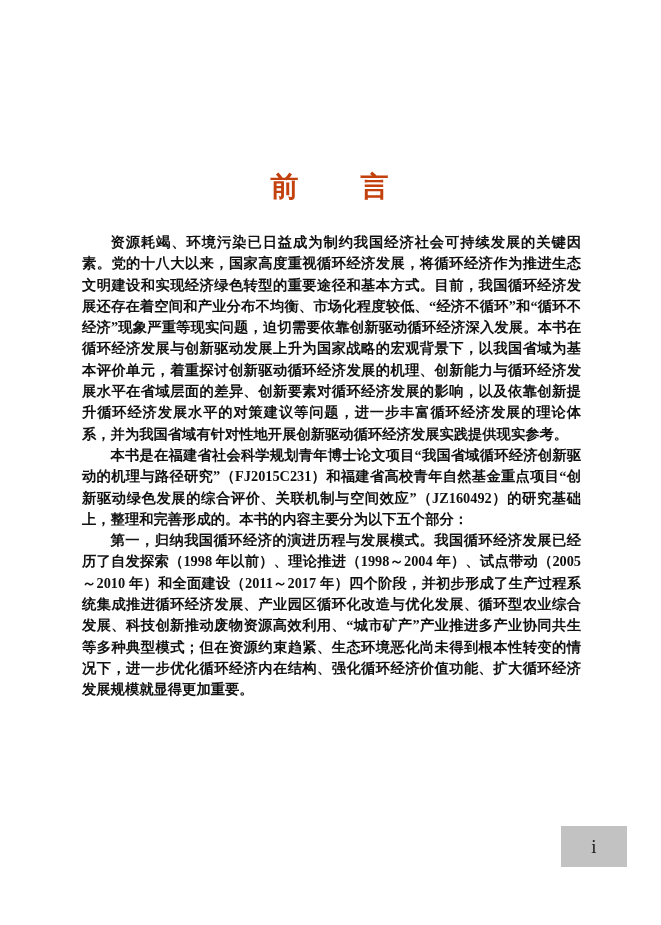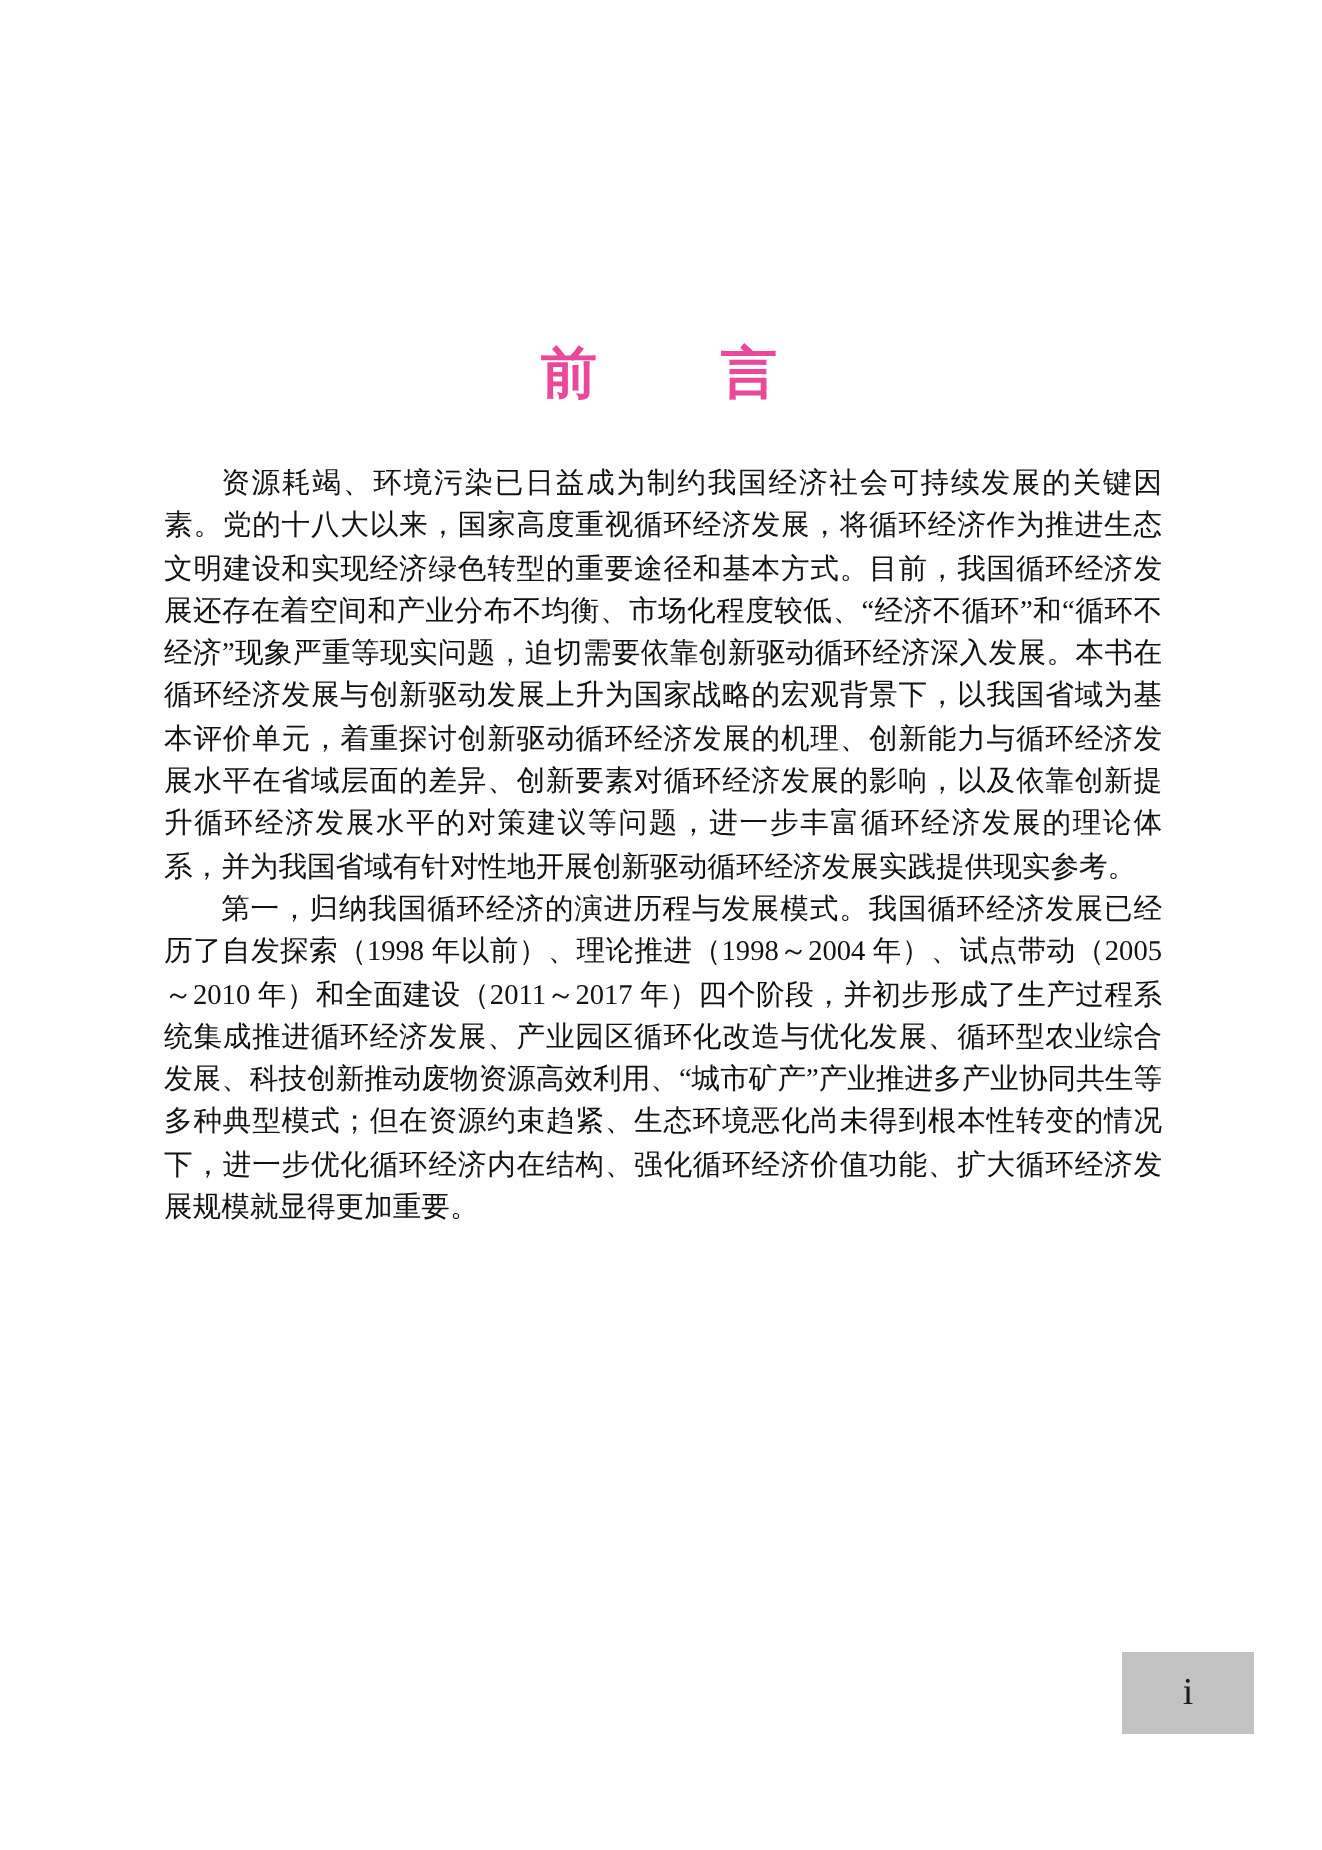--- a/index.html
+++ b/index.html
@@ -16,33 +16,34 @@
     font-family: "Liberation Serif", "DejaVu Serif", serif;
     color: #111111;
   }
   .title {
     margin: 0;
     padding-top: 168px;
     text-align: center;
     font-size: 28px;
     font-weight: bold;
     letter-spacing: 2px;
-    color: #ec4899;
+    color: #c2410c;
   }
   .content {
     margin: 26px 80px 0 82px;
     font-size: 14.3px;
     line-height: 21.3px;
     text-align: justify;
     text-justify: inter-ideograph;
   }
   .content p {
     margin: 0;
     padding: 0;
     text-indent: 2em;
+    font-weight: bold;
   }
   .page-number-box {
     position: absolute;
     right: 34px;
     bottom: 58px;
     width: 66px;
     height: 41px;
     background: #c2c2c2;
     display: flex;
     align-items: center;
@@ -53,20 +54,21 @@
 </style>
 </head>
 <body>
 
 <div class="page">
 
   <h1 class="title">前　　言</h1>
 
   <div class="content">
     <p>资源耗竭、环境污染已日益成为制约我国经济社会可持续发展的关键因素。党的十八大以来，国家高度重视循环经济发展，将循环经济作为推进生态文明建设和实现经济绿色转型的重要途径和基本方式。目前，我国循环经济发展还存在着空间和产业分布不均衡、市场化程度较低、“经济不循环”和“循环不经济”现象严重等现实问题，迫切需要依靠创新驱动循环经济深入发展。本书在循环经济发展与创新驱动发展上升为国家战略的宏观背景下，以我国省域为基本评价单元，着重探讨创新驱动循环经济发展的机理、创新能力与循环经济发展水平在省域层面的差异、创新要素对循环经济发展的影响，以及依靠创新提升循环经济发展水平的对策建议等问题，进一步丰富循环经济发展的理论体系，并为我国省域有针对性地开展创新驱动循环经济发展实践提供现实参考。</p>
+    <p>本书是在福建省社会科学规划青年博士论文项目“我国省域循环经济创新驱动的机理与路径研究”（FJ2015C231）和福建省高校青年自然基金重点项目“创新驱动绿色发展的综合评价、关联机制与空间效应”（JZ160492）的研究基础上，整理和完善形成的。本书的内容主要分为以下五个部分：</p>
     <p>第一，归纳我国循环经济的演进历程与发展模式。我国循环经济发展已经历了自发探索（1998 年以前）、理论推进（1998～2004 年）、试点带动（2005～2010 年）和全面建设（2011～2017 年）四个阶段，并初步形成了生产过程系统集成推进循环经济发展、产业园区循环化改造与优化发展、循环型农业综合发展、科技创新推动废物资源高效利用、“城市矿产”产业推进多产业协同共生等多种典型模式；但在资源约束趋紧、生态环境恶化尚未得到根本性转变的情况下，进一步优化循环经济内在结构、强化循环经济价值功能、扩大循环经济发展规模就显得更加重要。</p>
   </div>
 
   <div class="page-number-box">
     <span>i</span>
   </div>
 
 </div>
 
 </body></html>

